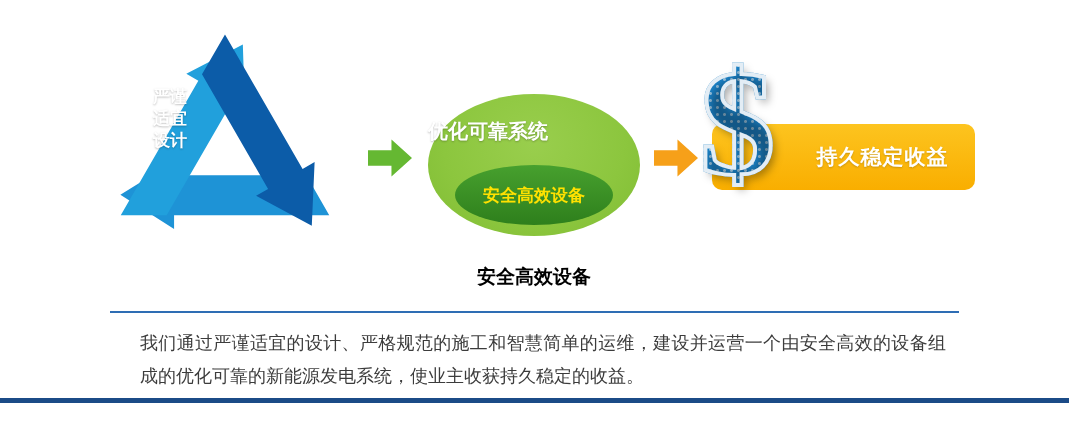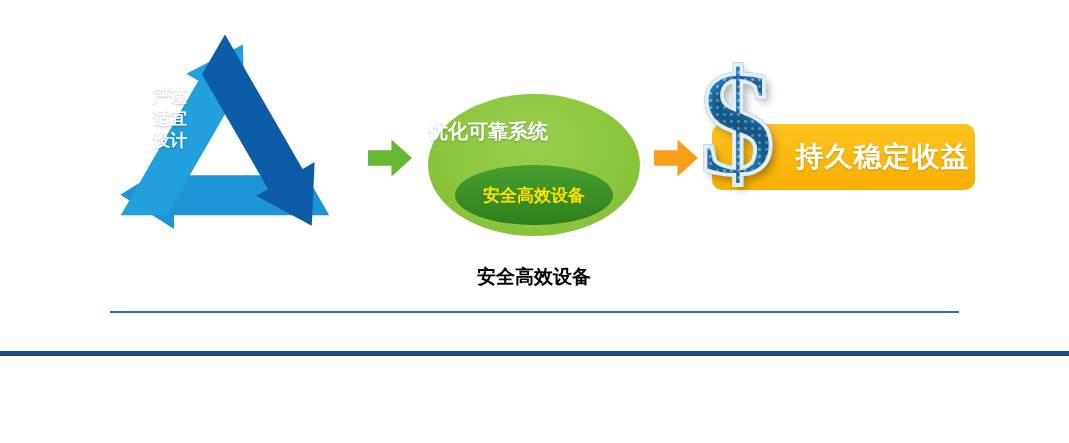--- a/index.html
+++ b/index.html
@@ -1,20 +1,20 @@
 <!DOCTYPE html>
 <html><head>
 <meta charset="utf-8">
 <style>
   * { box-sizing: border-box; margin: 0; padding: 0; }
   html,body { background:#ffffff; }
   .canvas {
     position: relative;
     width: 1069px;
-    height: 356px;
+    height: 403px;
     background: #ffffff;
     overflow: hidden;
     font-family: "Liberation Sans", "DejaVu Sans", sans-serif;
   }
 
   
   .triangle { position:absolute; left:100px; top:16px; width:250px; height:227px; }
   .tri-svg { width:100%; height:100%; display:block; }
   .tri-label {
     position:absolute; transform:translate(-50%,-50%);
@@ -52,21 +52,21 @@
 
   
   .banner {
     position:absolute; left:712px; top:124px; width:263px; height:66px;
     background: linear-gradient(#FDC41F, #F9AE00);
     border-radius:10px;
     display:flex; align-items:center; justify-content:center;
     padding-left:78px; z-index:1;
   }
   .banner-label {
-    color:#ffffff; font-weight:bold; font-size:28px; letter-spacing:1px;
+    color:#ffffff; font-weight:bold; font-size:21px; letter-spacing:1px;
     text-shadow:0 1px 2px rgba(0,0,0,.2);
   }
   .dollar {
     position:absolute; left:700px; top:48px; z-index:2;
     font-size:150px; font-weight:bold; line-height:1;
     color:#1D86CD;
     -webkit-text-stroke:4px #E3EDF5;
     text-shadow:4px 5px 8px rgba(0,0,0,.35);
     font-family:"Liberation Serif","DejaVu Serif",serif;
   }
@@ -139,16 +139,17 @@
 
   <div class="banner">
     <span class="banner-label">持久稳定收益</span>
   </div>
   <span class="dollar">$</span>
 
   <div class="caption">安全高效设备</div>
 
   <hr class="divider">
 
+  <p class="description">我们通过严谨适宜的设计、严格规范的施工和智慧简单的运维，建设并运营一个由安全高效的设备组成的优化可靠的新能源发电系统，使业主收获持久稳定的收益。</p>
 
   <div class="bottom-bar"></div>
 
 </div>
 
 </body></html>

